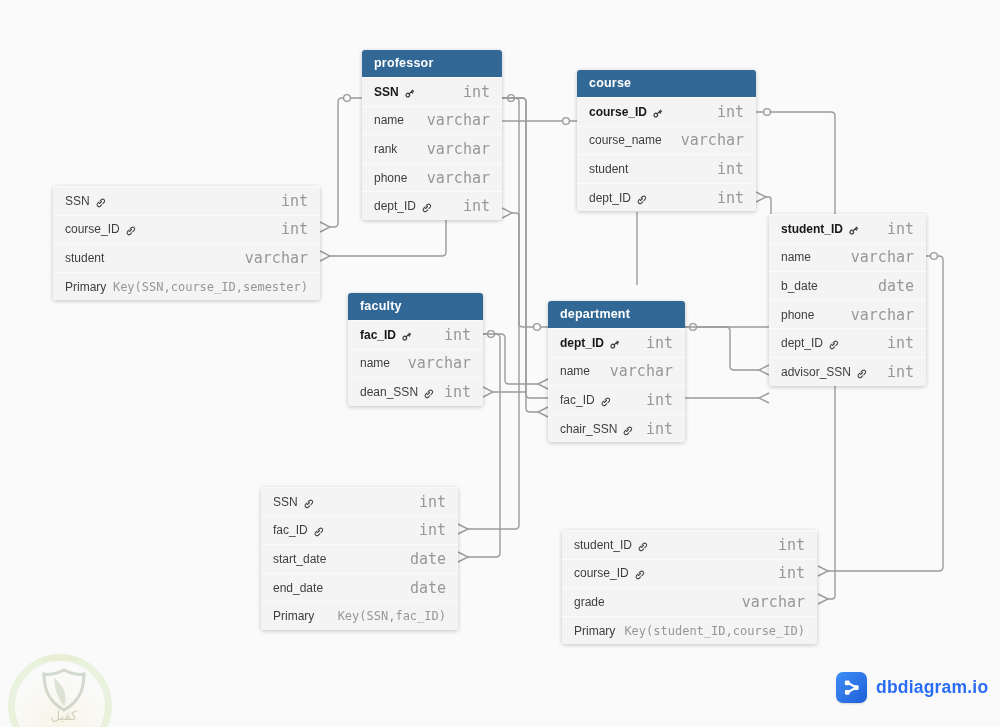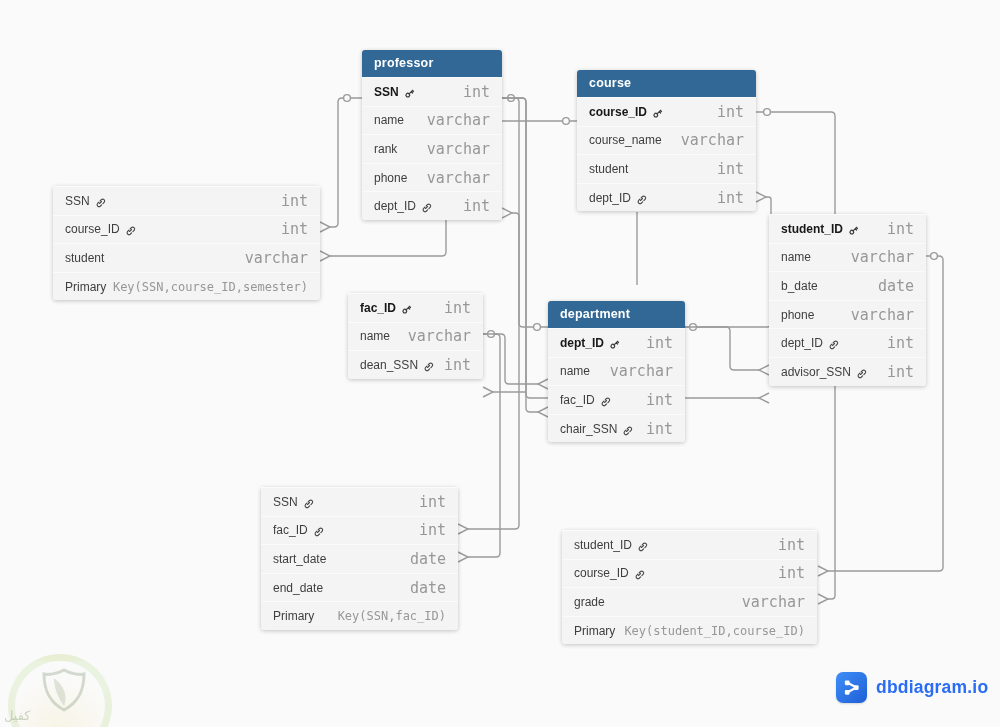--- a/index.html
+++ b/index.html
@@ -36,21 +36,21 @@
   
   #watermark{position:absolute;left:4px;top:648px;width:120px;height:79px;z-index:0;opacity:.8;}
   #wm-circle{
     position:absolute;left:4px;top:6px;width:104px;height:104px;border-radius:50%;
     border:7px solid rgba(183,214,138,0.30);
     background:radial-gradient(circle at 50% 80%, rgba(243,233,190,0.45), rgba(255,255,255,0) 70%);
     box-sizing:border-box;
   }
   #wm-shield{position:absolute;left:36px;top:20px;}
   #wm-text{
-    position:absolute;left:0;top:60px;width:120px;
+    position:absolute;left:0;top:60px;width:120px;text-align:center;
     font-size:13px;color:rgba(150,165,130,0.55);
     font-family:Liberation Serif, serif;
   }
   
   #brand{position:absolute;left:836px;top:672px;z-index:3;display:flex;align-items:center;cursor:pointer;}
   #brand-badge{
     width:31px;height:31px;border-radius:7px;
     background:linear-gradient(135deg,#3e8ef7,#1f5fd6);
     display:flex;align-items:center;justify-content:center;
     box-shadow:0 1px 2px rgba(0,0,0,0.15);
@@ -250,20 +250,21 @@
         <span class="ftype">varchar</span>
       </div>
       <div class="row">
         <span class="fname">
           <span>Primary</span>
         </span>
         <span class="ftype kv">Key(SSN,course_ID,semester)</span>
       </div>
     </div>
     <div class="db-table" style="left: 348px; top: 293px; width: 135px;">
+      <div class="hd">faculty</div>
       <div class="row">
         <span class="fname pk">
           <span>fac_ID</span>
           <svg class="fic" width="11" height="11" viewBox="0 0 12 12">
     <g transform="rotate(-45 6 6)" stroke="#3a3a3a" stroke-width="1.3" fill="none" stroke-linecap="round">
       <circle cx="3.4" cy="6" r="2"></circle>
               <path d="M5.4 6 H11 M8.7 6 V8 M10.6 6 V7.6"></path>
             </g>
           </svg>
         </span>

